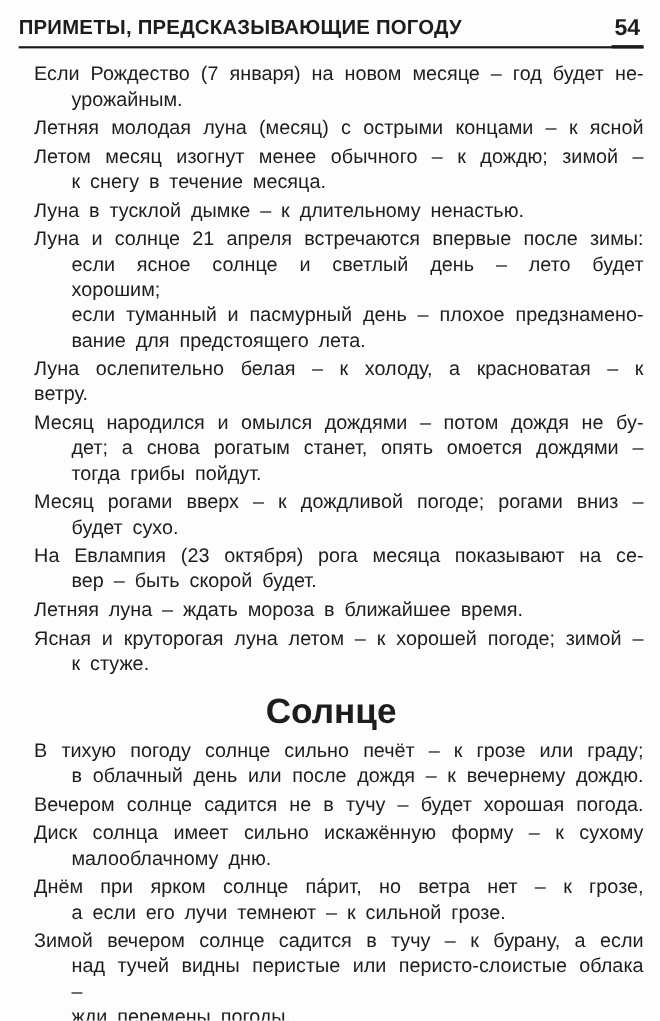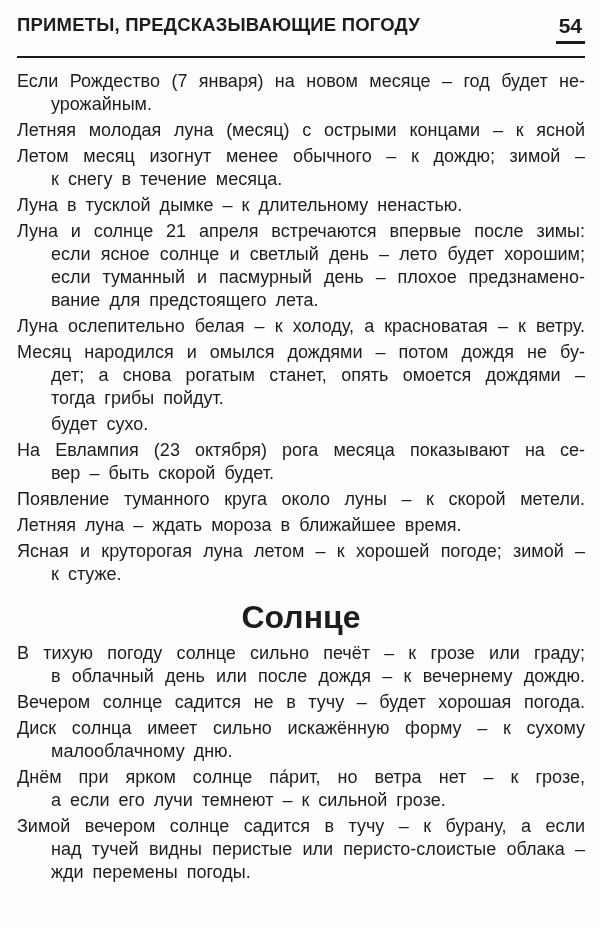--- a/index.html
+++ b/index.html
@@ -21,21 +21,21 @@
     background:var(--paper);
     padding:14px 15px 0 17px;
     overflow:hidden;
   }
   
   .page-header{
     display:flex;
     justify-content:space-between;
     align-items:flex-end;
     border-bottom:2px solid var(--rule);
-    padding-bottom:20px;
+    padding-bottom:6px;
   }
   .running-title{
     font-weight:bold;
     font-size:18.5px;
     letter-spacing:.2px;
     white-space:nowrap;
   }
   .page-number{
     font-weight:bold;
     font-size:21px;
@@ -45,21 +45,21 @@
     border-bottom:3.5px solid var(--rule);
     text-align:right;
   }
   
   .page-body{
     padding-top:12px;
     font-size:18px;
     line-height:23px;
   }
   .page-body p{
-    margin:0 0 3px 0;
+    margin:0 0 3px 14px;
     word-spacing:4px;
   }
   .ln{display:block;}
   .cont{padding-left:34px;}
   .jst{
     text-align:justify;
     text-align-last:justify;
     -moz-text-align-last:justify;
   }
   .section-heading{
@@ -102,28 +102,26 @@
       </p>
       <p>
         <span class="ln jst">Луна ослепительно белая – к холоду, а красноватая – к ветру.</span>
       </p>
       <p>
         <span class="ln jst">Месяц народился и омылся дождями – потом дождя не бу-</span>
         <span class="ln cont jst">дет; а снова рогатым станет, опять омоется дождями –</span>
         <span class="ln cont">тогда грибы пойдут.</span>
       </p>
       <p>
+        <span class="ln jst">Месяц рогами вверх – к дождливой погоде; рогами вниз –</span>
         <span class="ln cont">будет сухо.</span>
       </p>
       <p>
         <span class="ln jst">На Евлампия (23 октября) рога месяца показывают на се-</span>
         <span class="ln cont">вер – быть скорой будет.</span>
-      </p>
-      <p>
-        <span class="ln jst">Появление туманного круга около луны – к скорой метели.</span>
       </p>
       <p>
         <span class="ln">Летняя луна – ждать мороза в ближайшее время.</span>
       </p>
       <p>
         <span class="ln jst">Ясная и круторогая луна летом – к хорошей погоде; зимой –</span>
         <span class="ln cont">к стуже.</span>
       </p>
       <h2 class="section-heading">Солнце</h2>
       <p>

